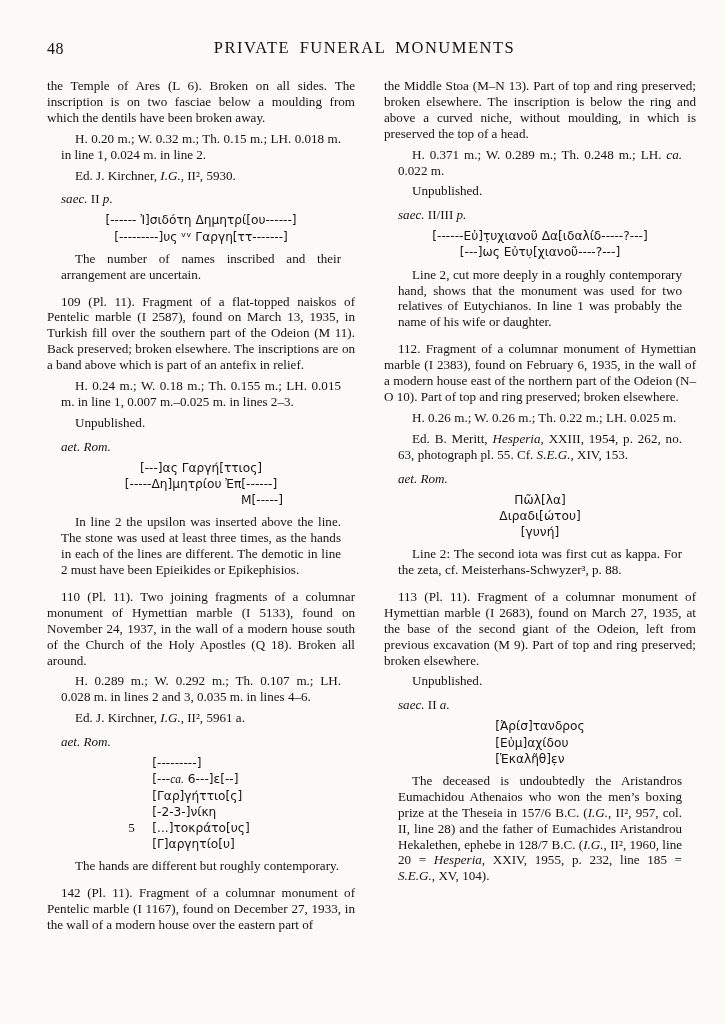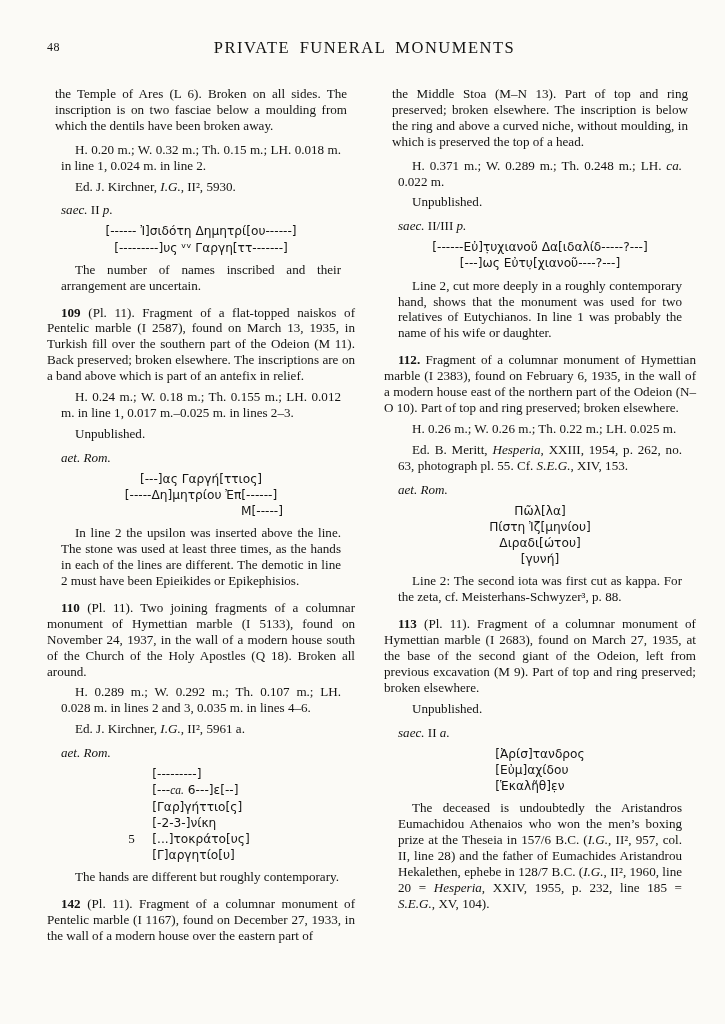--- a/index.html
+++ b/index.html
@@ -14,39 +14,39 @@
     width:725px;height:1024px;
     background:#fbfaf6;
     overflow:hidden;
     color:#131312;
   }
   .header{
     position:absolute;top:38px;left:47px;right:43px;height:24px;
   }
   .page-number{
     position:absolute;left:0;top:2px;
-    font-size:12px;letter-spacing:.5px;
+    font-size:16px;letter-spacing:.5px;
   }
   .running-head{
     text-align:center;
     font-size:16.5px;
     letter-spacing:1.5px;
     word-spacing:4px;
   }
   .col{
     position:absolute;top:78px;
     font-size:13.1px;line-height:15.9px;
     text-align:justify;
   }
   .col-left{left:47px;width:308px;}
   .col-right{left:384px;width:312px;}
-  .body{margin:8px;text-indent:0;}
+  .body{margin:0;text-indent:0;}
   .para{margin:5px 14px 0;text-indent:14px;}
   .entry{margin:11px 0 0;text-indent:14px;}
-  .entry-num{font-weight:bold;}
+  .entry-num{font-weight:normal;}
   .date{margin:8px 0 5px;padding-left:14px;font-size:13.1px;}
   .date i, .para i, .body i, .entry i{font-style:italic;}
   .greek{
     margin:4px 0 6px;
     font-family:"DejaVu Sans", sans-serif;
     font-size:12.2px;line-height:16.2px;
     text-align:center;
   }
   .greek.cluster{text-align:left;display:table;margin-left:auto;margin-right:auto;}
   .greek-line{position:relative;white-space:nowrap;}
@@ -69,21 +69,21 @@
       <div class="body">the Temple of Ares (L 6). Broken on all sides. The inscription is on two fasciae below a moulding from which the dentils have been broken away.</div>
       <div class="para">H. 0.20 m.; W. 0.32 m.; Th. 0.15 m.; LH. 0.018 m. in line 1, 0.024 m. in line 2.</div>
       <div class="para">Ed. J. Kirchner, <i>I.G.</i>, II², 5930.</div>
       <div class="date"><i>saec.</i> II <i>p.</i></div>
       <div class="greek center">
         <div class="greek-line">[------ Ἰ]σιδότη Δημητρί[ου------]</div>
         <div class="greek-line">[---------]υς ᵛᵛ Γαργη[ττ-------]</div>
       </div>
       <div class="para">The number of names inscribed and their arrangement are uncertain.</div>
       <div class="entry"><span class="entry-num">109 </span>(Pl. 11). Fragment of a flat-topped naiskos of Pentelic marble (I 2587), found on March 13, 1935, in Turkish fill over the southern part of the Odeion (M 11). Back preserved; broken elsewhere. The inscriptions are on a band above which is part of an antefix in relief.</div>
-      <div class="para">H. 0.24 m.; W. 0.18 m.; Th. 0.155 m.; LH. 0.012 m. in line 1, 0.017 m.–0.025 m. in lines 2–3.</div>
+      <div class="para">H. 0.24 m.; W. 0.18 m.; Th. 0.155 m.; LH. 0.015 m. in line 1, 0.007 m.–0.025 m. in lines 2–3.</div>
       <div class="para">Unpublished.</div>
       <div class="date"><i>aet. Rom.</i></div>
       <div class="greek center">
         <div class="greek-line">[---]ας Γαργή[ττιος]</div>
         <div class="greek-line">[-----Δη]μητρίου Ἐπ[------]</div>
         <div class="greek-line" style="left: 5em;">Μ[-----]</div>
       </div>
       <div class="para">In line 2 the upsilon was inserted above the line. The stone was used at least three times, as the hands in each of the lines are different. The demotic in line 2 must have been Epieikides or Epikephisios.</div>
       <div class="entry"><span class="entry-num">110 </span>(Pl. 11). Two joining fragments of a columnar monument of Hymettian marble (I 5133), found on November 24, 1937, in the wall of a modern house south of the Church of the Holy Apostles (Q 18). Broken all around.</div>
       <div class="para">H. 0.289 m.; W. 0.292 m.; Th. 0.107 m.; LH. 0.028 m. in lines 2 and 3, 0.035 m. in lines 4–6.</div>
@@ -109,21 +109,20 @@
         <div class="greek-line">[------Εὐ]τ̣υχιανοῦ Δα[ιδαλίδ-----?---]</div>
         <div class="greek-line">[---]ως Εὐτυ̣[χιανοῦ----?---]</div>
       </div>
       <div class="para">Line 2, cut more deeply in a roughly contemporary hand, shows that the monument was used for two relatives of Eutychianos. In line 1 was probably the name of his wife or daughter.</div>
       <div class="entry"><span class="entry-num">112. </span>Fragment of a columnar monument of Hymettian marble (I 2383), found on February 6, 1935, in the wall of a modern house east of the northern part of the Odeion (N–O 10). Part of top and ring preserved; broken elsewhere.</div>
       <div class="para">H. 0.26 m.; W. 0.26 m.; Th. 0.22 m.; LH. 0.025 m.</div>
       <div class="para">Ed. B. Meritt, <i>Hesperia</i>, XXIII, 1954, p. 262, no. 63, photograph pl. 55. Cf. <i>S.E.G.</i>, XIV, 153.</div>
       <div class="date"><i>aet. Rom.</i></div>
       <div class="greek center">
         <div class="greek-line">Πῶλ[λα]</div>
-        <div class="greek-line">Πίστη Ἰζ[μηνίου]</div>
         <div class="greek-line">Διραδι[ώτου]</div>
         <div class="greek-line">[γυνή]</div>
       </div>
       <div class="para">Line 2: The second iota was first cut as kappa. For the zeta, cf. Meisterhans-Schwyzer³, p. 88.</div>
       <div class="entry"><span class="entry-num">113 </span>(Pl. 11). Fragment of a columnar monument of Hymettian marble (I 2683), found on March 27, 1935, at the base of the second giant of the Odeion, left from previous excavation (M 9). Part of top and ring preserved; broken elsewhere.</div>
       <div class="para">Unpublished.</div>
       <div class="date"><i>saec.</i> II <i>a.</i></div>
       <div class="greek cluster">
         <div class="greek-line">[Ἀρίσ]τανδρος</div>
         <div class="greek-line">[Εὐμ]αχίδου</div>

